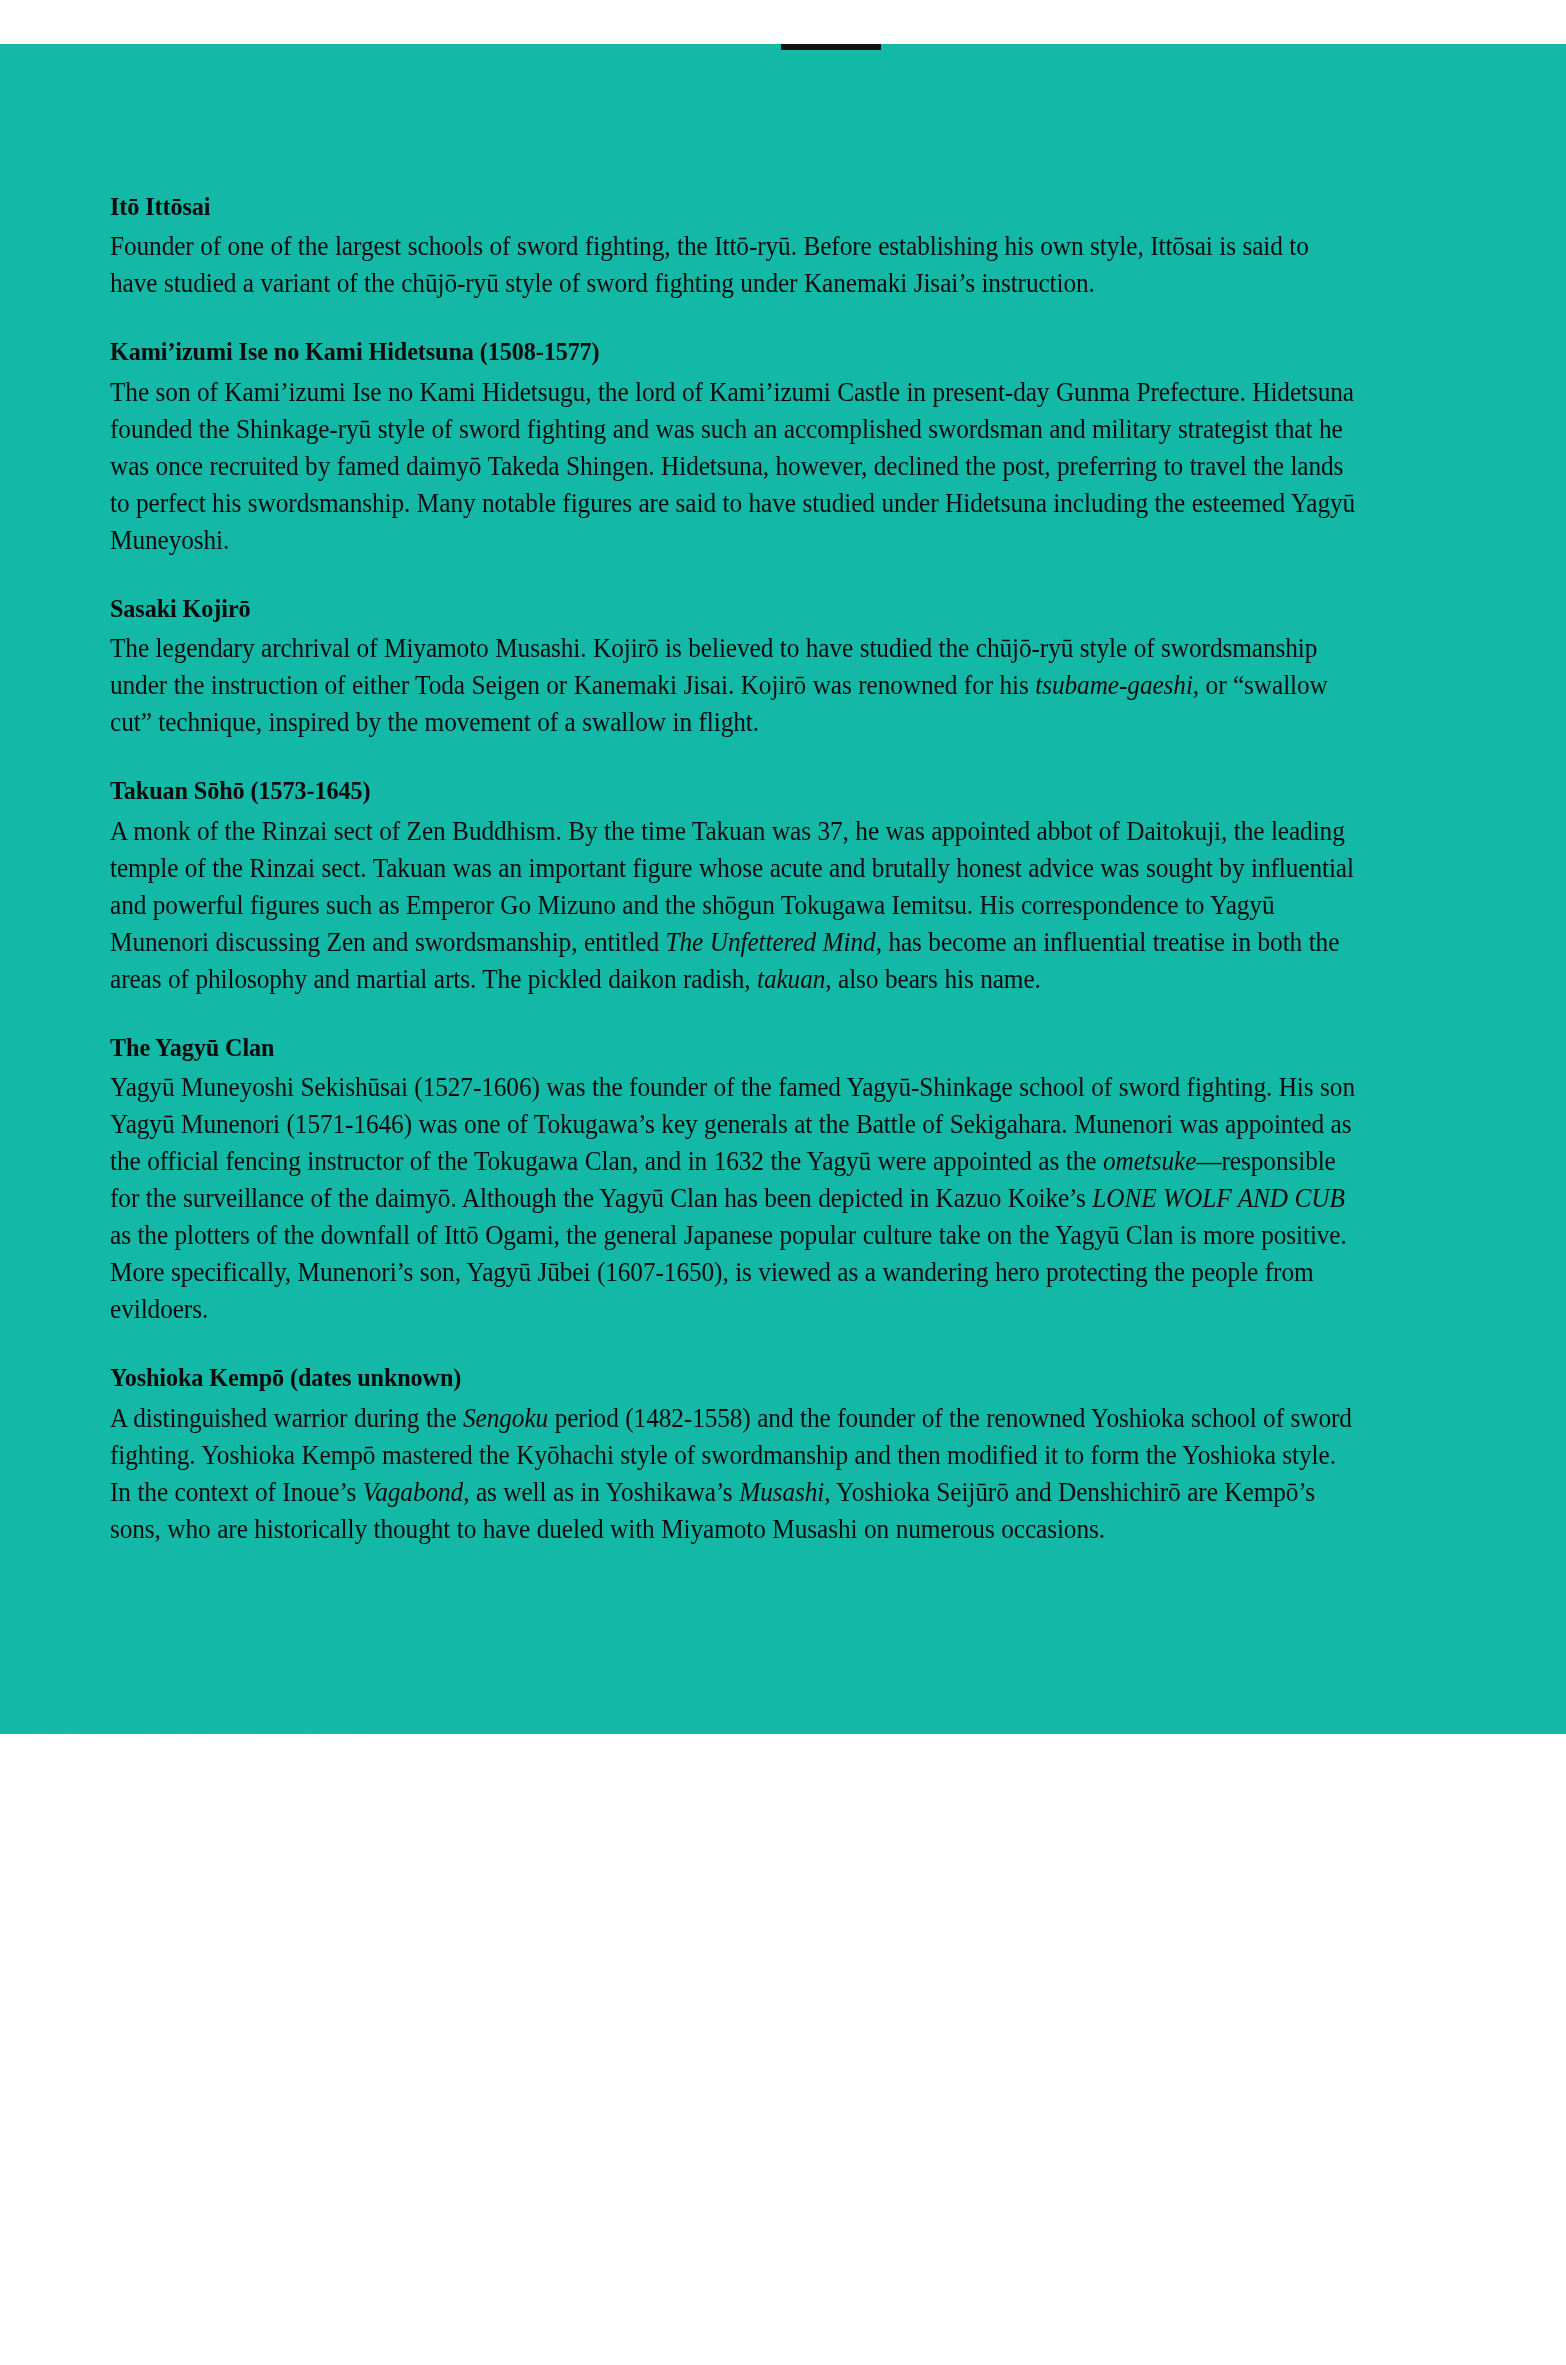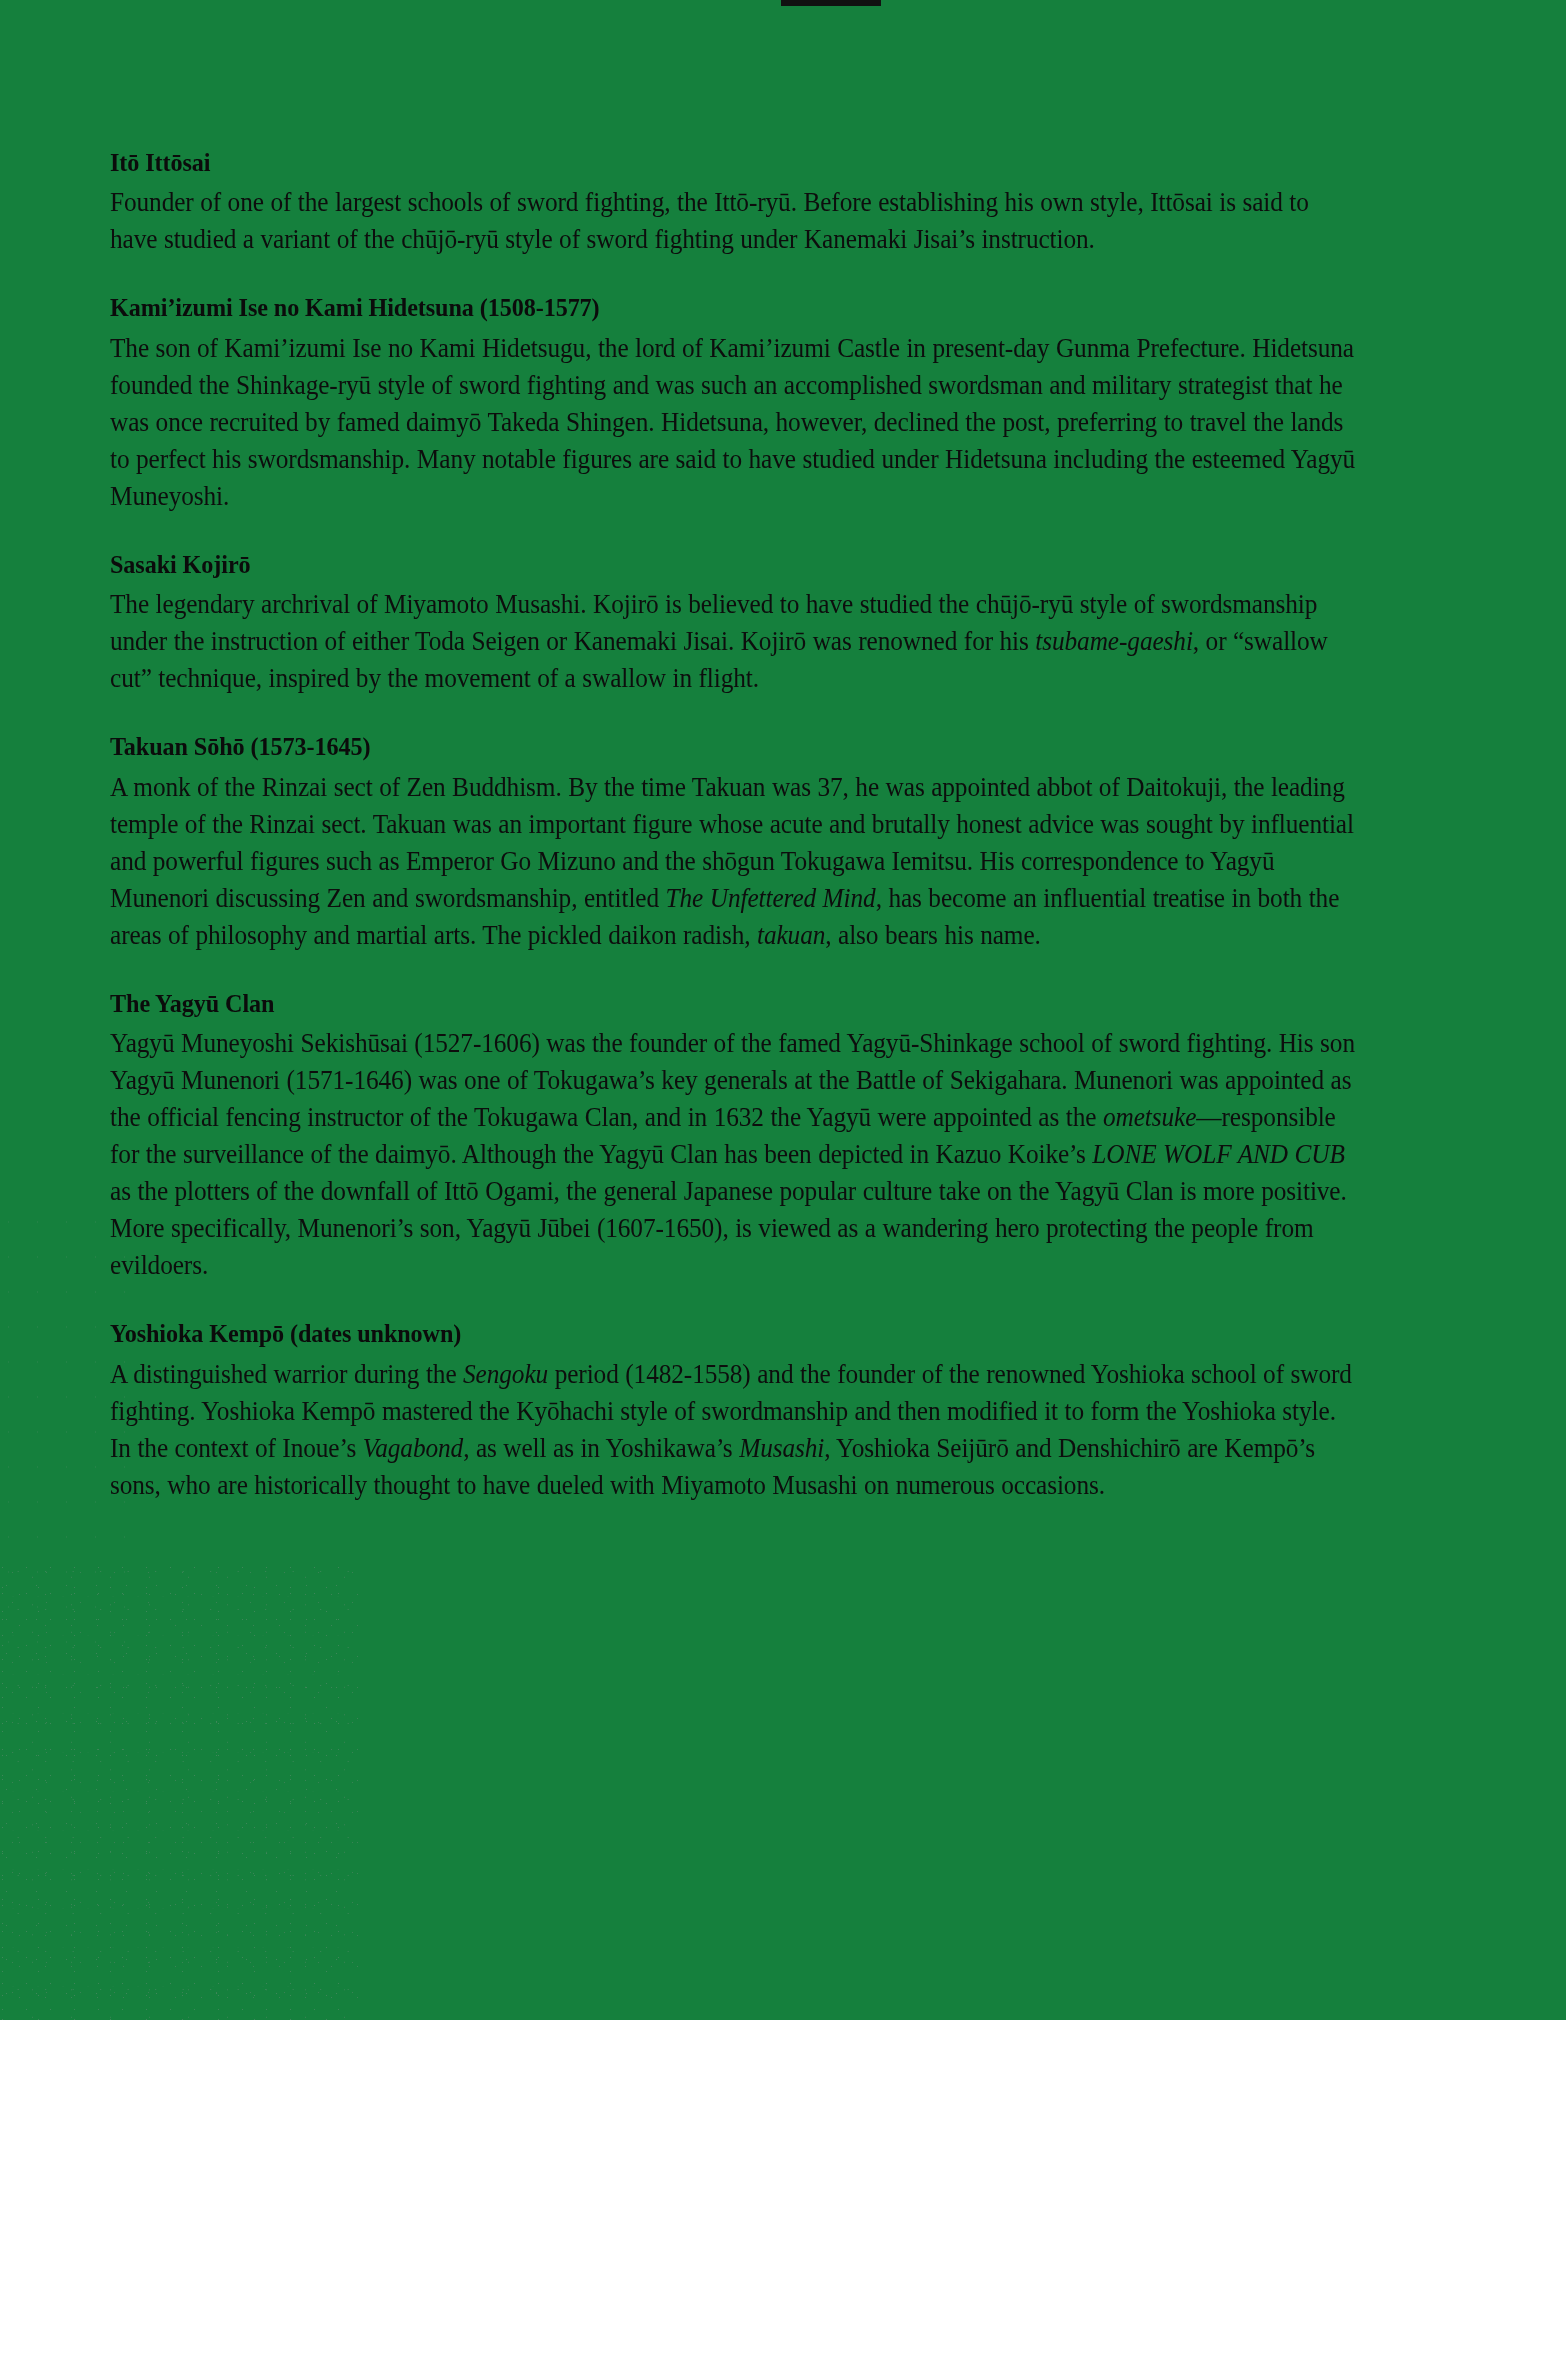--- a/index.html
+++ b/index.html
@@ -3,24 +3,25 @@
 <meta charset="utf-8">
 <style>
   html, body {
     margin: 0;
     padding: 0;
     background: #ffffff;
   }
   .page {
     position: relative;
     width: 1566px;
-    height: 2020px;
-    background: #15803d;
+    height: 1690px;
+    background: #14b8a6;
     overflow: hidden;
     font-family: "Liberation Serif", "DejaVu Serif", serif;
+    margin-top: 44px;
   }
 
   
   .scan-bar {
     position: absolute;
     top: 0px;
     left: 781px;
     width: 100px;
     height: 5.8px;
     background: #111111;

